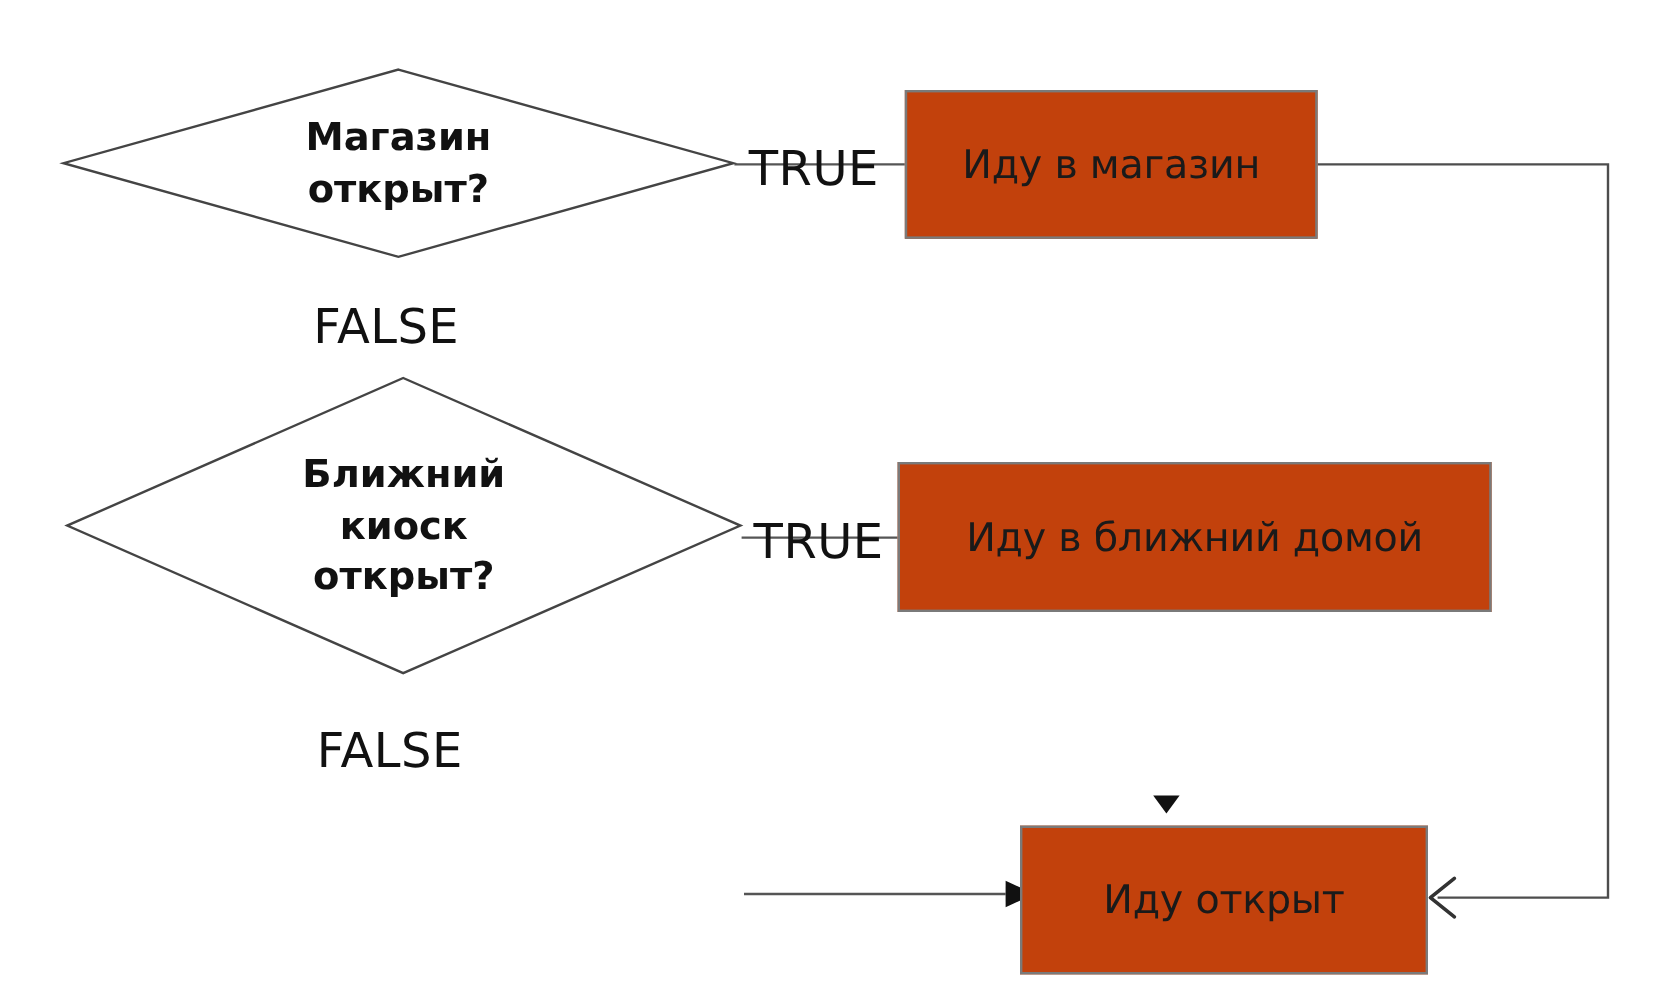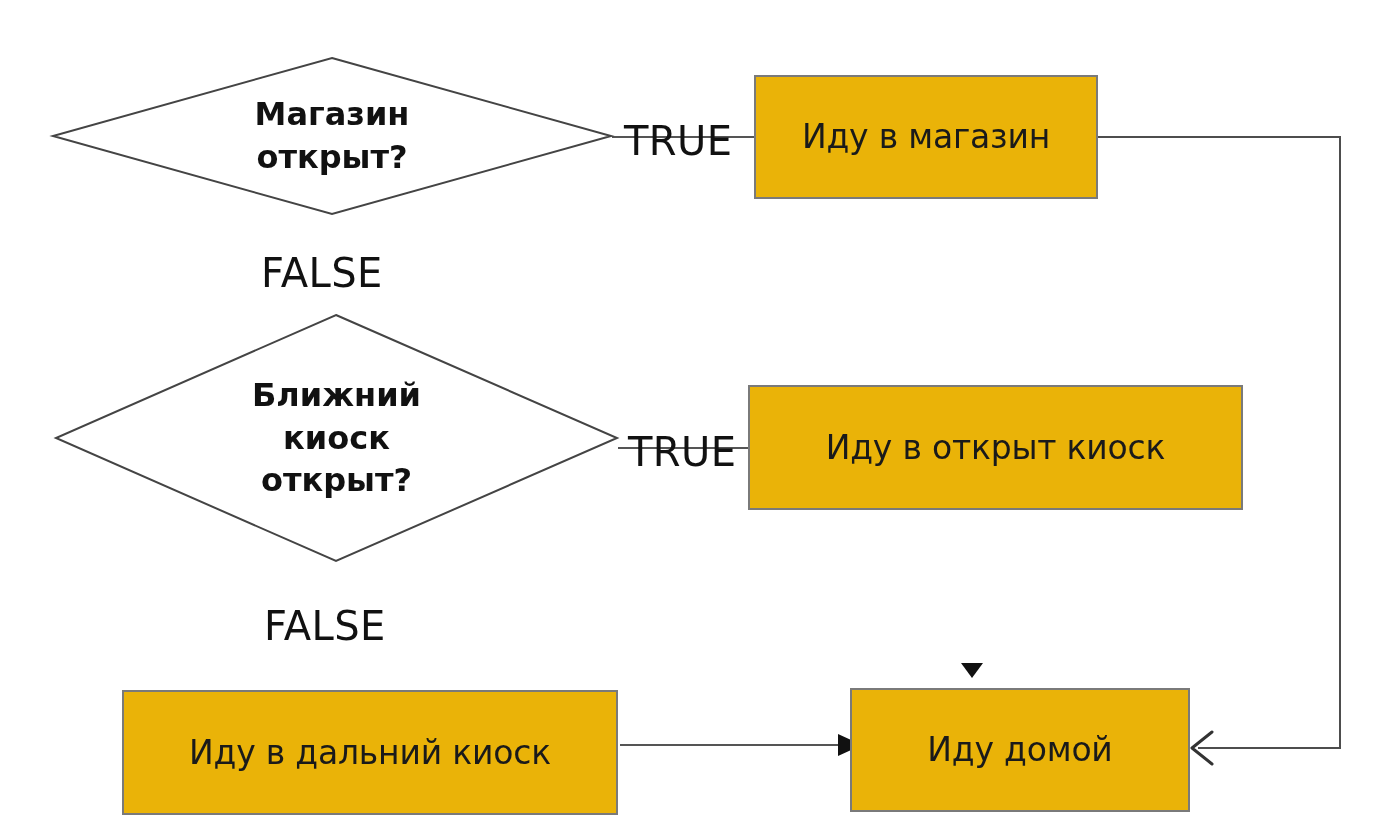--- a/index.html
+++ b/index.html
@@ -25,21 +25,21 @@
     width: 1389px;
     height: 834px;
     pointer-events: none;
   }
   .node {
     position: absolute;
     box-sizing: border-box;
   }
   .process-box {
     border: 2px solid #7a7a7a;
-    background: #eab308;
+    background: #c2410c;
     display: flex;
     align-items: center;
     justify-content: center;
   }
   .process-label {
     font-family: "DejaVu Sans", sans-serif;
     font-size: 33px;
     font-weight: 400;
     color: #1a1a1a;
     line-height: 1.15;
@@ -118,29 +118,26 @@
     <div class="decision-label">Ближний
 киоск
 открыт?</div>
   </div>
 
   <div class="node process-box" style="left:754px; top:75px; width:344px; height:124px;">
     <span class="process-label">Иду в магазин</span>
   </div>
 
   <div class="node process-box" style="left:748px; top:385px; width:495px; height:125px;">
-    <span class="process-label">Иду в открыт киоск</span>
+    <span class="process-label">Иду в ближний домой</span>
   </div>
 
-  <div class="node process-box" style="left:122px; top:690px; width:496px; height:125px;">
-    <span class="process-label">Иду в дальний киоск</span>
-  </div>
 
   <div class="node process-box" style="left:850px; top:688px; width:340px; height:124px;">
-    <span class="process-label">Иду домой</span>
+    <span class="process-label">Иду открыт</span>
   </div>
 
   <div class="edge-label" style="left:624px; top:118px;">TRUE</div>
 
   <div class="edge-label" style="left:261px; top:250px;">FALSE</div>
 
   <div class="edge-label" style="left:628px; top:429px;">TRUE</div>
 
   <div class="edge-label" style="left:264px; top:603px;">FALSE</div>
 

